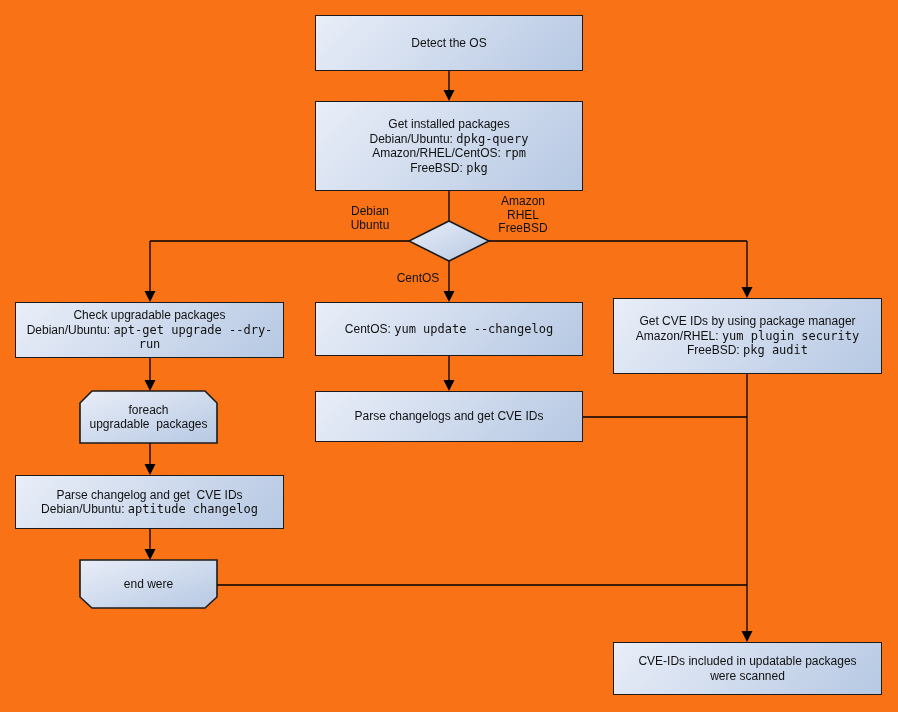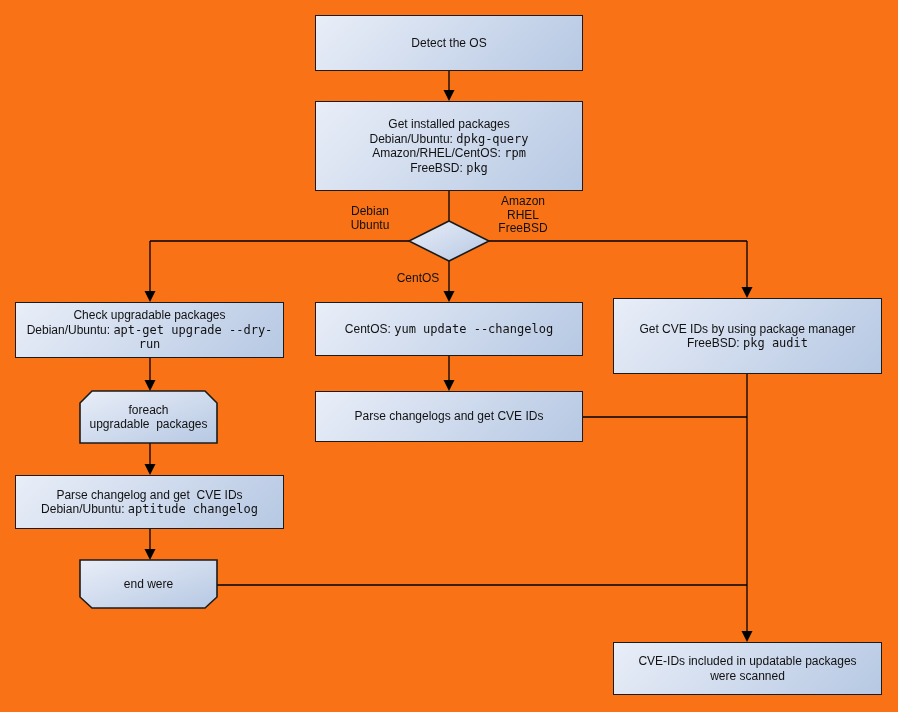--- a/index.html
+++ b/index.html
@@ -97,20 +97,21 @@
     <div class="ln">Check upgradable packages</div>
     <div class="ln"><span>Debian/Ubuntu: </span><span class="mono">apt-get upgrade --dry-run</span></div>
   </div>
 
   <div class="node" style="left:315px; top:302px; width:268px; height:54px;">
     <div class="ln"><span>CentOS: </span><span class="mono">yum update --changelog</span></div>
   </div>
 
   <div class="node" style="left:613px; top:298px; width:269px; height:76px;">
     <div class="ln">Get CVE IDs by using package manager</div>
+    <div class="ln"><span>Amazon/RHEL: </span><span class="mono">yum plugin security</span></div>
     <div class="ln"><span>FreeBSD: </span><span class="mono">pkg audit</span></div>
   </div>
 
   <div class="node" style="left:15px; top:475px; width:269px; height:54px;text-align:right;">
     <div class="ln">Parse changelog and get  CVE IDs</div>
     <div class="ln"><span>Debian/Ubuntu: </span><span class="mono">aptitude changelog</span></div>
   </div>
 
   <div class="node" style="left:613px; top:642px; width:269px; height:53px;">
     <div class="ln">CVE-IDs included in updatable packages</div>

